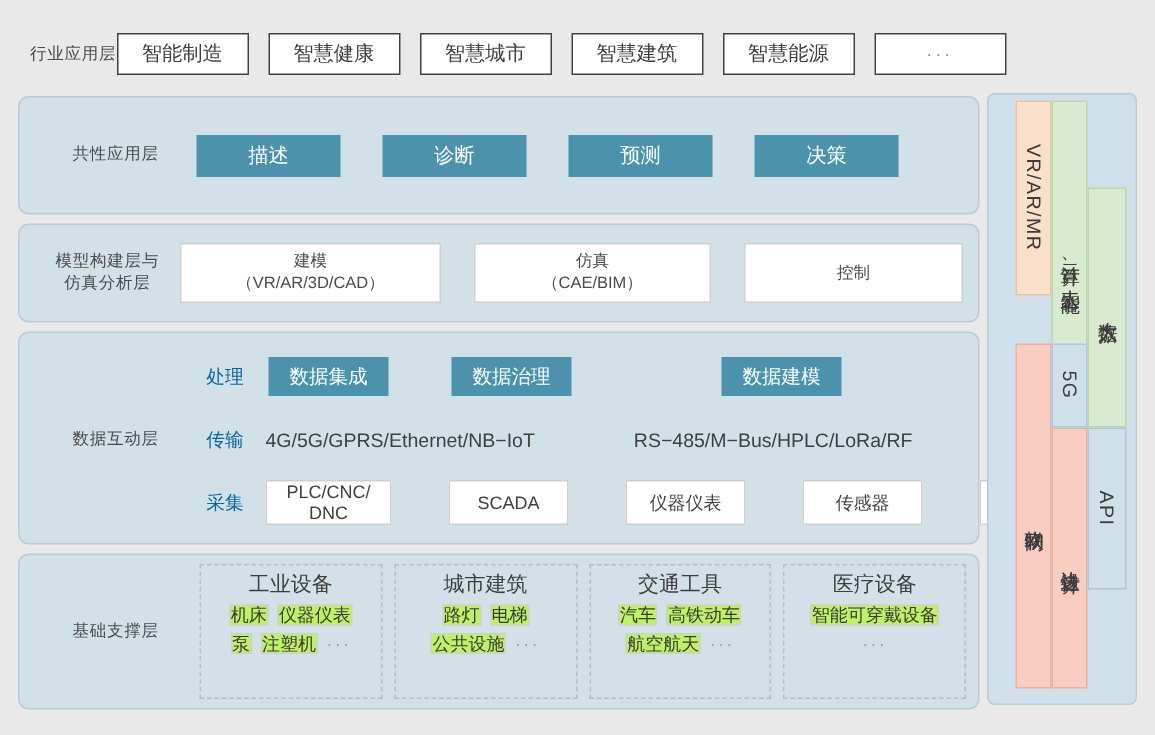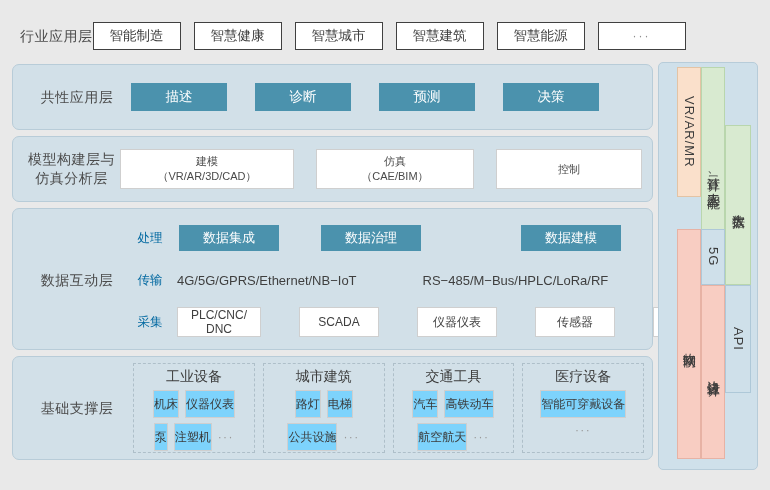--- a/index.html
+++ b/index.html
@@ -29,21 +29,21 @@
     border-radius: 7px;
   }
   .band.plain { background: transparent; border: none; }
   .band.filled {
     background: #d2e0e8;
     border: 1px solid #b8ccd8;
   }
 
   .layer-label {
     color: #4b4b4b;
-    font-size: 14px;
+    font-size: 11px;
     letter-spacing: .5px;
     white-space: nowrap;
     line-height: 1.35;
     text-align: center;
   }
 
   
   .row-industry {
     display: flex;
     align-items: center;
@@ -59,21 +59,21 @@
     display: flex; align-items: center; justify-content: center;
     font-size: 13.5px;
     color: #3d3d3d;
     margin-right: 13px;
   }
   .chip-white.ellipsis { color: #8e8e8e; letter-spacing: 2px; font-size: 12px;}
 
   
   .row-common {
     display: flex; align-items: center;
-    height: 66px;
+    height: 79px;
     margin-top: 6px;
     padding: 0 10px;
   }
   .row-common .layer-label { width: 108px; }
   .chip-teal {
     background: #4b92ad;
     height: 28px;
     width: 96px;
     display: flex; align-items: center; justify-content: center;
     color: #ffffff;
@@ -114,21 +114,21 @@
   .data-rows { flex: 1; display: flex; flex-direction: column; gap: 10px; }
   .data-line { display: flex; align-items: center; height: 32px; }
   .mini-tag {
     font-size: 12.5px; color: #0369a1;
     width: 38px; flex: 0 0 38px;
     text-align: center;
   }
   .chip-teal-sm {
     background: #4b92ad;
     height: 26px;
-    padding: 0 24px;
+    padding: 0 14px;
     display: flex; align-items: center; justify-content: center;
     color: #fff; font-size: 13px;
   }
   .txt-proto { font-size: 13px; color: #3f3f3f; white-space: nowrap; }
   .chip-white-sm {
     background: #ffffff;
     border: 1px solid #cfcfcf;
     height: 30px;
     padding: 0 10px;
     display: flex; flex-direction: column;
@@ -159,23 +159,23 @@
   .group-title {
     font-size: 14px; color: #3d3d3d;
     margin-bottom: 4px;
     font-family: Liberation Mono, monospace;
   }
   .group-row {
     display: flex; align-items: center; justify-content: center;
     gap: 6px; margin-bottom: 5px;
   }
   .box-white {
-    background: #7dd3fc;
+    background: #bef264;
     border: 1px solid #cfcfcf;
-    height: 28px;
+    height: 14px;
     padding: 0 0;
     display: flex; align-items: center; justify-content: center;
     font-size: 12px; color: #3b3b3b;
     white-space: nowrap;
   }
 
   
   .right-outer {
     position: absolute;
     left: 658px; top: 62px;

